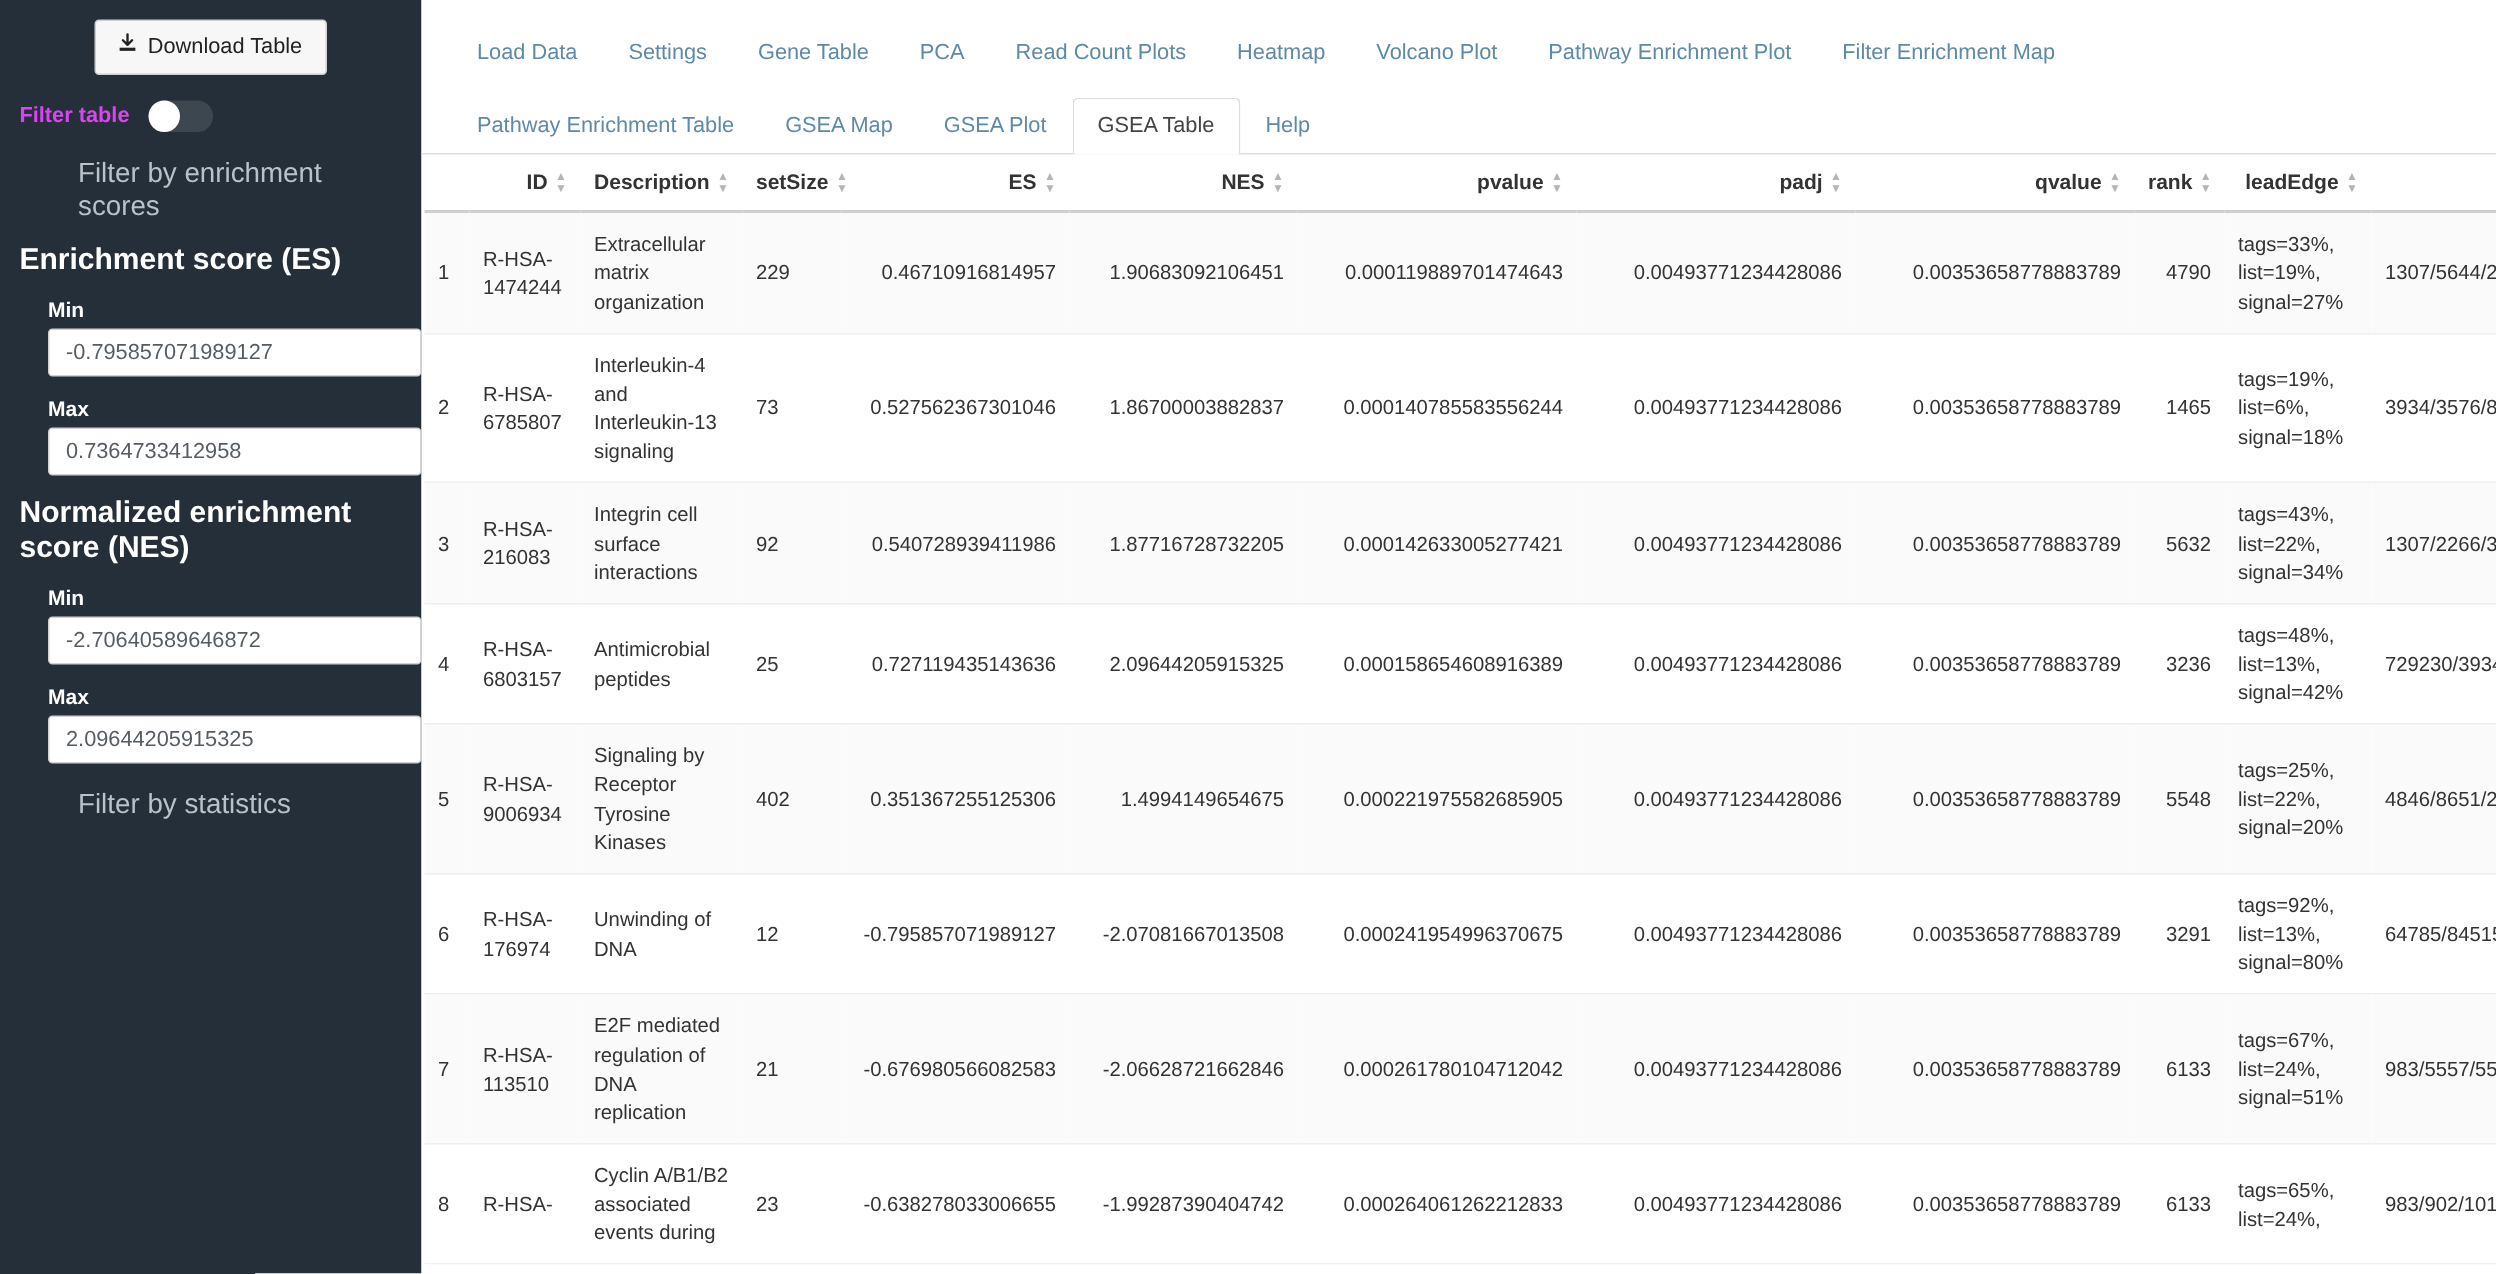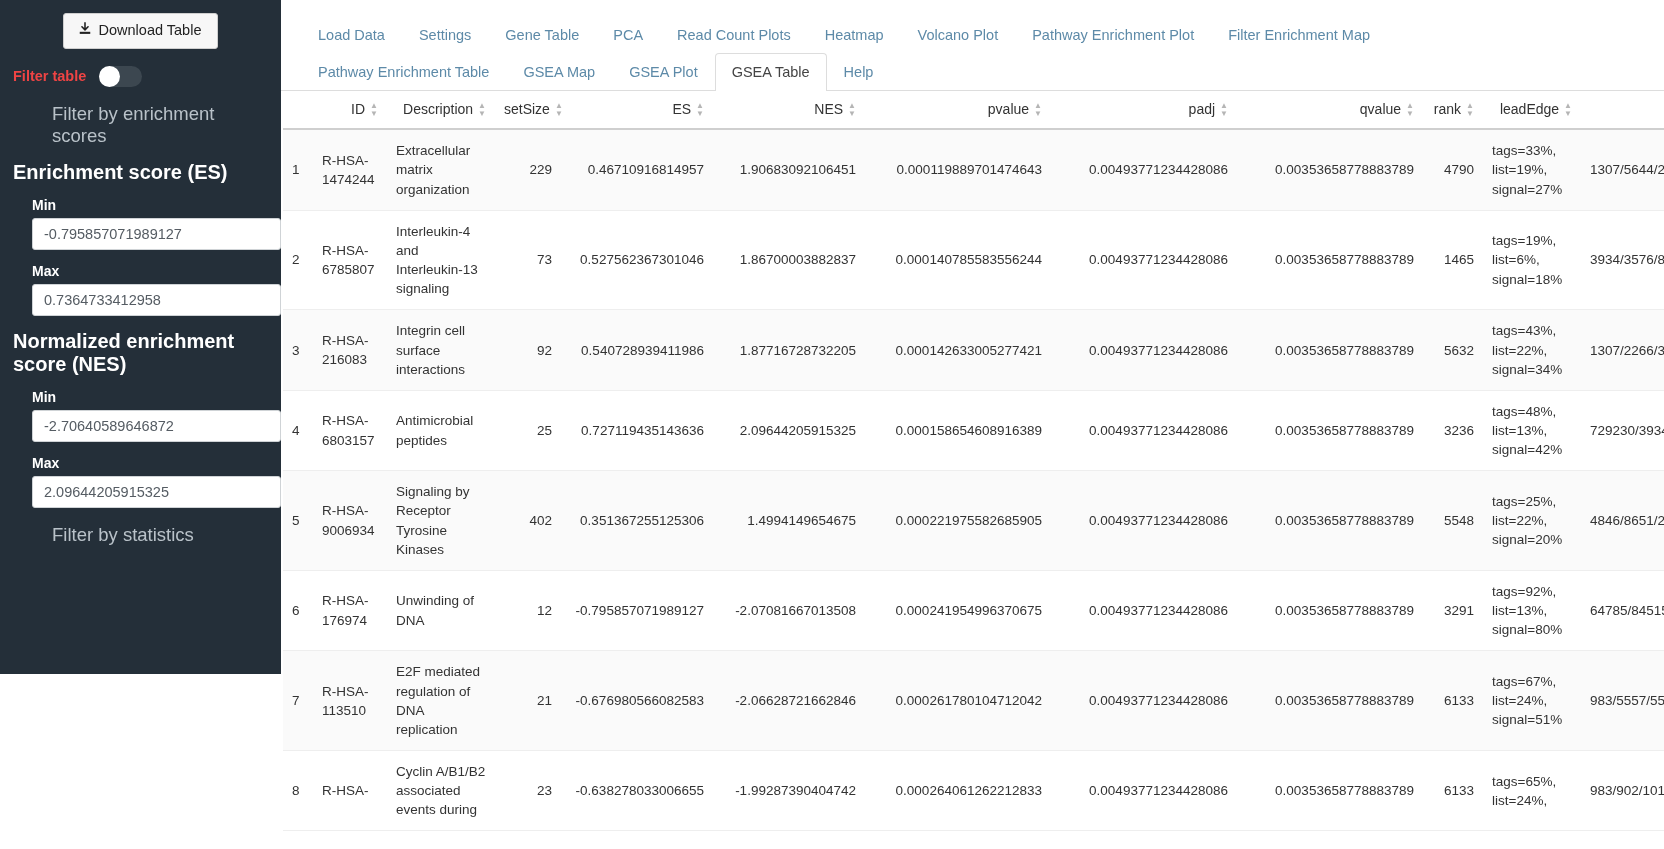--- a/index.html
+++ b/index.html
@@ -9,21 +9,21 @@
     overflow: hidden;
     font-family: "Liberation Sans", sans-serif;
     background: #ffffff;
   }
   #app { display: flex; width: 1664px; height: 849px; }
 
   
   #sidebar {
     width: 281px;
     min-width: 281px;
-    height: 674px;
+    height: 849px;
     background: #242f39;
     color: #ffffff;
     padding: 0 13px;
     overflow: hidden;
     position: relative;
   }
   .dl-wrap { display: flex; justify-content: center; padding-top: 13px; }
   .dl-btn {
     background: #f7f7f7;
     border: 1px solid #cfcfcf;
@@ -38,21 +38,21 @@
     font-family: "Liberation Sans", sans-serif;
   }
   .dl-icon { display: inline-block; line-height: 1; }
 
   .filter-toggle-row {
     display: flex;
     align-items: center;
     gap: 13px;
     margin-top: 17px;
   }
-  .filter-toggle-label { font-size: 14.5px; font-weight: bold; color: #ef4444; }
+  .filter-toggle-label { font-size: 14.5px; font-weight: bold; color: #d946ef; }
   .switch {
     width: 43px; height: 21px;
     border-radius: 11px;
     background: #3c4750;
     position: relative;
     cursor: pointer;
     flex: none;
   }
   .switch .knob {
     position: absolute;
@@ -104,21 +104,21 @@
     background: #ffffff;
     overflow: hidden;
     position: relative;
   }
 
   .tabs {
     padding: 16px 0 0 20px;
     border-bottom: 1px solid #dddddd;
     display: flex;
     flex-wrap: wrap;
-    row-gap: 0px;
+    row-gap: 12px;
     position: relative;
   }
   .tab {
     font-size: 14.5px;
     color: #5d8aa8;
     padding: 9px 16px 10px 16px;
     cursor: pointer;
     white-space: nowrap;
     border: 1px solid transparent;
     border-bottom: none;
@@ -185,21 +185,21 @@
   table.gsea {
     border-collapse: collapse;
     table-layout: fixed;
     width: 1620px;
     font-size: 13.5px;
     color: #333;
   }
   table.gsea thead th {
     border-bottom: 2px solid #cfcfcf;
     padding: 10px 9px 11px 9px;
-    font-weight: normal;
+    font-weight: bold;
     font-size: 14px;
     color: #333;
     white-space: nowrap;
     vertical-align: bottom;
     cursor: pointer;
     text-align: right;
   }
   th .th-inner { display: inline-flex; align-items: center; gap: 5px; }
   .sortarrows {
     display: inline-flex;
@@ -216,21 +216,21 @@
     vertical-align: middle;
     color: #333;
     line-height: 1.42;
   }
   tbody tr:nth-child(odd) td { background: #fafafa; }
   tbody tr:nth-child(even) td { background: #ffffff; }
 
   .c-idx   { width: 30px;  text-align: left; }
   .c-id    { width: 74px;  text-align: left; }
   .c-desc  { width: 108px; text-align: left; }
-  .c-set   { width: 66px;  text-align: right; }
+  .c-set   { width: 66px;  }
   .c-es    { width: 152px; text-align: right; }
   .c-nes   { width: 152px; text-align: right; }
   .c-pv    { width: 186px; text-align: right; }
   .c-padj  { width: 186px; text-align: right; }
   .c-qv    { width: 186px; text-align: right; }
   .c-rank  { width: 60px;  text-align: right; }
   .c-lead  { width: 98px;  text-align: left; }
   .c-core  { width: 322px; text-align: left; white-space: nowrap; overflow: hidden; }
 </style>
 </head>

